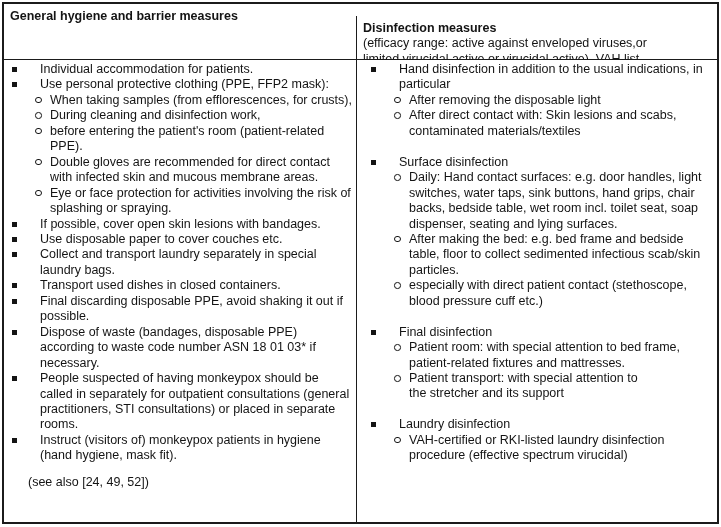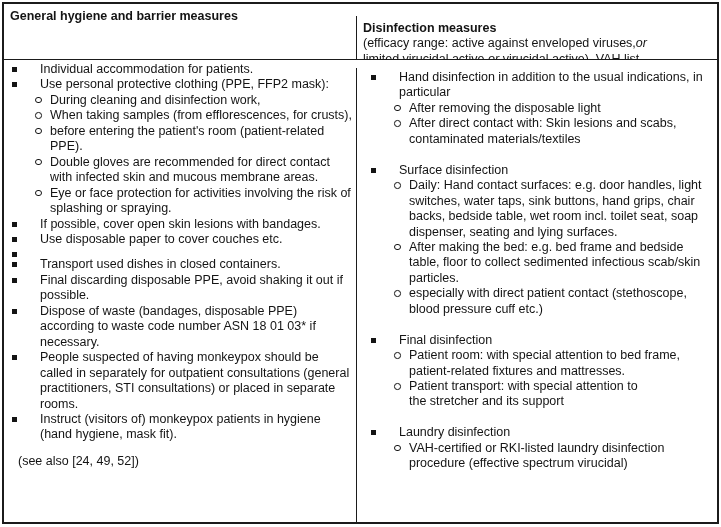--- a/index.html
+++ b/index.html
@@ -17,37 +17,37 @@
     display:grid;
     grid-template-columns:352px 1fr;
     grid-template-rows:56px 1fr;
   }
   .cell { overflow:hidden; }
   .hR, .bR { border-left:1px solid #1b1b1b; }
   .hL, .hR { border-bottom:1px solid #1b1b1b; }
   .hL { padding:5px 6px 0 6px; }
   .hR { padding:5px 5px 0 6px;margin-top:12px; }
   .title { font-weight:bold; }
-  .subtitle .it { font-style:italic; }
+  .subtitle .it { }
   .bL { padding:2px 2px 0 0; }
-  .bR { padding:2px 4px 0 6px;margin-top:8px; }
+  .bR { padding:2px 4px 0 6px; }
 
   .item { display:flex; align-items:flex-start; }
   .item.gap { margin-top:15.45px; }
   .item.l1 { padding-left:8px; }
   .item.l1 .m { flex:0 0 28px; }
   .item.l2 { padding-left:31px; }
   .item.l2 .m { flex:0 0 15px; }
   .m { display:block; }
   .l1 .m { padding-top:5px; }
   .l2 .m { padding-top:4px; }
   .b-sq { display:block; width:5px; height:5px; background:#141414; }
   .b-circ { display:block; width:6.5px; height:6.5px; border:1.1px solid #141414; border-radius:50%; }
   .t { flex:1 1 auto; white-space:pre-wrap; }
-  .footnote { margin-top:11px; padding-left:14px; }
+  .footnote { margin-top:11px; padding-left:24px; }
 </style>
 </head>
 <body>
 
 <div class="stage">
   <div class="tbl">
 
     <div class="cell hL">
       <div class="title">General hygiene and barrier measures</div>
     </div>
@@ -68,32 +68,32 @@
           <div class="item l1">
             <span class="m">
               <span class="b-sq"></span>
             </span>
             <span class="t">Use personal protective clothing (PPE, FFP2 mask):</span>
           </div>
           <div class="item l2">
             <span class="m">
               <span class="b-circ"></span>
             </span>
+            <span class="t">When taking samples (from efflorescences, for crusts),</span>
+          </div>
+          <div class="item l2">
+            <span class="m">
+              <span class="b-circ"></span>
+            </span>
             <span class="t">During cleaning and disinfection work,</span>
           </div>
           <div class="item l2">
             <span class="m">
               <span class="b-circ"></span>
             </span>
-            <span class="t">When taking samples (from efflorescences, for crusts),</span>
-          </div>
-          <div class="item l2">
-            <span class="m">
-              <span class="b-circ"></span>
-            </span>
             <span class="t">before entering the patient's room (patient-related PPE).</span>
           </div>
           <div class="item l2">
             <span class="m">
               <span class="b-circ"></span>
             </span>
             <span class="t">Double gloves are recommended for direct contact with infected skin and mucous membrane areas.</span>
           </div>
           <div class="item l2">
             <span class="m">
@@ -110,20 +110,21 @@
           <div class="item l1">
             <span class="m">
               <span class="b-sq"></span>
             </span>
             <span class="t">Use disposable paper to cover couches etc.</span>
           </div>
           <div class="item l1">
             <span class="m">
               <span class="b-sq"></span>
             </span>
+            <span class="t">Collect and transport laundry separately in special laundry bags.</span>
           </div>
           <div class="item l1">
             <span class="m">
               <span class="b-sq"></span>
             </span>
             <span class="t">Transport used dishes in closed containers.</span>
           </div>
           <div class="item l1">
             <span class="m">
               <span class="b-sq"></span>

